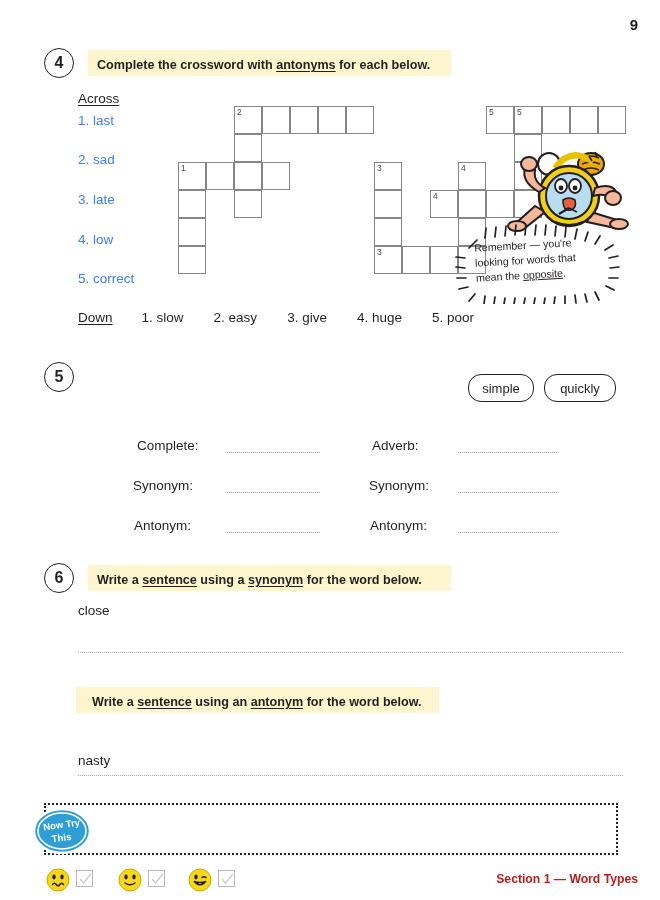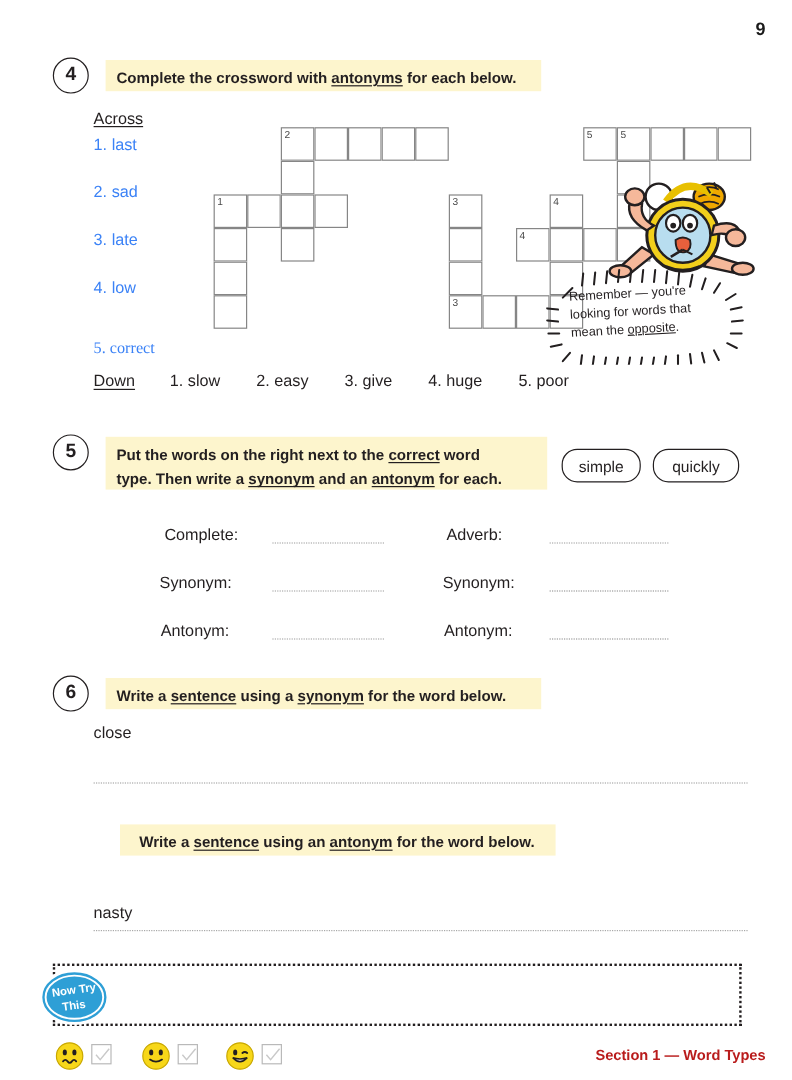--- a/index.html
+++ b/index.html
@@ -158,21 +158,21 @@
     <span>sad</span>
   </div>
   <div class="across-item" style="top:192px;">
     <span>3.</span>
     <span>late</span>
   </div>
   <div class="across-item" style="top:232px;">
     <span>4.</span>
     <span>low</span>
   </div>
-  <div class="across-item" style="top:282px;font-family:Liberation Serif, serif;">
+  <div class="across-item" style="top:271px;">
     <span>5.</span>
     <span>correct</span>
   </div>
 
   <div class="down-row">
     <span class="dh">Down</span><span class="di" style="width:29px"></span><span><span>1.</span>
       <span>slow</span></span><span class="di" style="width:30px"></span><span><span>2.</span>
       <span>easy</span></span><span class="di" style="width:30px"></span><span><span>3.</span>
       <span>give</span></span><span class="di" style="width:30px"></span><span><span>4.</span>
       <span>huge</span></span><span class="di" style="width:30px"></span><span><span>5.</span>
@@ -314,24 +314,20 @@
     </svg>
     <div class="bubble-text">
       <div>Remember — you're</div>
       <div>looking for words that</div>
       <div><span>mean the </span><u>opposite</u><span>.</span></div>
     </div>
   </div>
 
   <div class="qnum" style="left:44px; top:362px;">5</div>
 
-  <div class="qbanner" style="left:88px; top:364px; width:368px; height:44px;">
-    <div><span>Put the words on the right next to the </span><u>correct</u><span> word</span></div>
-    <div><span>type.  Then write a </span><u>synonym</u><span> and an </span><u>antonym</u><span> for each.</span></div>
-  </div>
 
   <div class="pill" style="left:468px; top:374px; width:66px; height:28px;">simple</div>
   <div class="pill" style="left:544px; top:374px; width:72px; height:28px;text-align:right;">quickly</div>
 
   <div class="lblrow" style="left:137px; top:438px;">Complete:</div>
   <div class="dots" style="left:227px; top:452px; width:93px;"></div>
   <div class="lblrow" style="left:133px; top:478px;">Synonym:</div>
   <div class="dots" style="left:227px; top:492px; width:93px;"></div>
   <div class="lblrow" style="left:134px; top:518px;">Antonym:</div>
   <div class="dots" style="left:227px; top:532px; width:93px;"></div>
@@ -345,21 +341,21 @@
 
   <div class="qnum" style="left:44px; top:563px;">6</div>
 
   <div class="qbanner" style="left:88px; top:565px; width:363px; height:26px;">
     <span>Write a </span><u>sentence</u><span> using a </span><u>synonym</u><span> for the word below.</span>
   </div>
 
   <div class="plainword" style="left:78px; top:603px;">close</div>
   <div class="longrule" style="top:652px;"></div>
 
-  <div class="qbanner" style="left:100px; top:687px; width:363px; height:26px;padding-left:16px;">
+  <div class="qbanner" style="left:76px; top:687px; width:363px; height:26px;padding-left:16px;">
     <span>Write a </span><u>sentence</u><span> using an </span><u>antonym</u><span> for the word below.</span>
   </div>
 
   <div class="plainword" style="left:78px; top:753px;">nasty</div>
   <div class="longrule" style="top:775px;"></div>
 
   <div id="nowtry">
     <div id="ntbadge">
       <svg width="60" height="46" viewBox="0 0 60 46">
         <ellipse cx="30" cy="23" rx="28" ry="22" fill="#2e9fd6" stroke="#ffffff" stroke-width="2.5"></ellipse>

